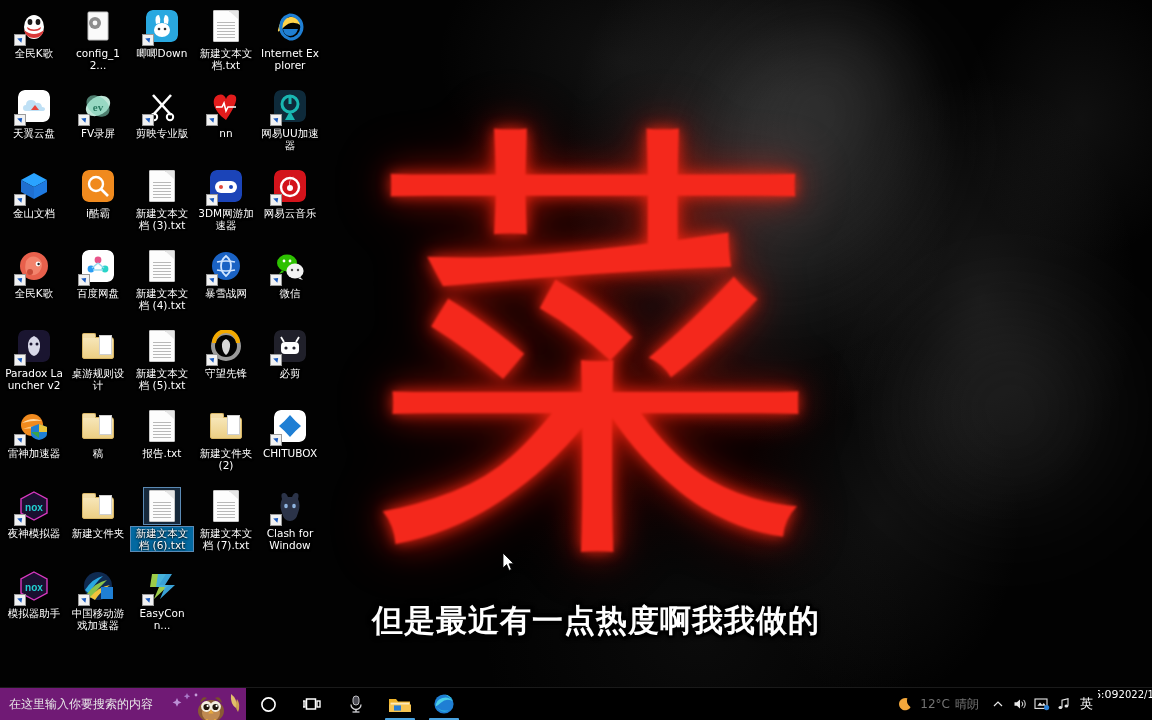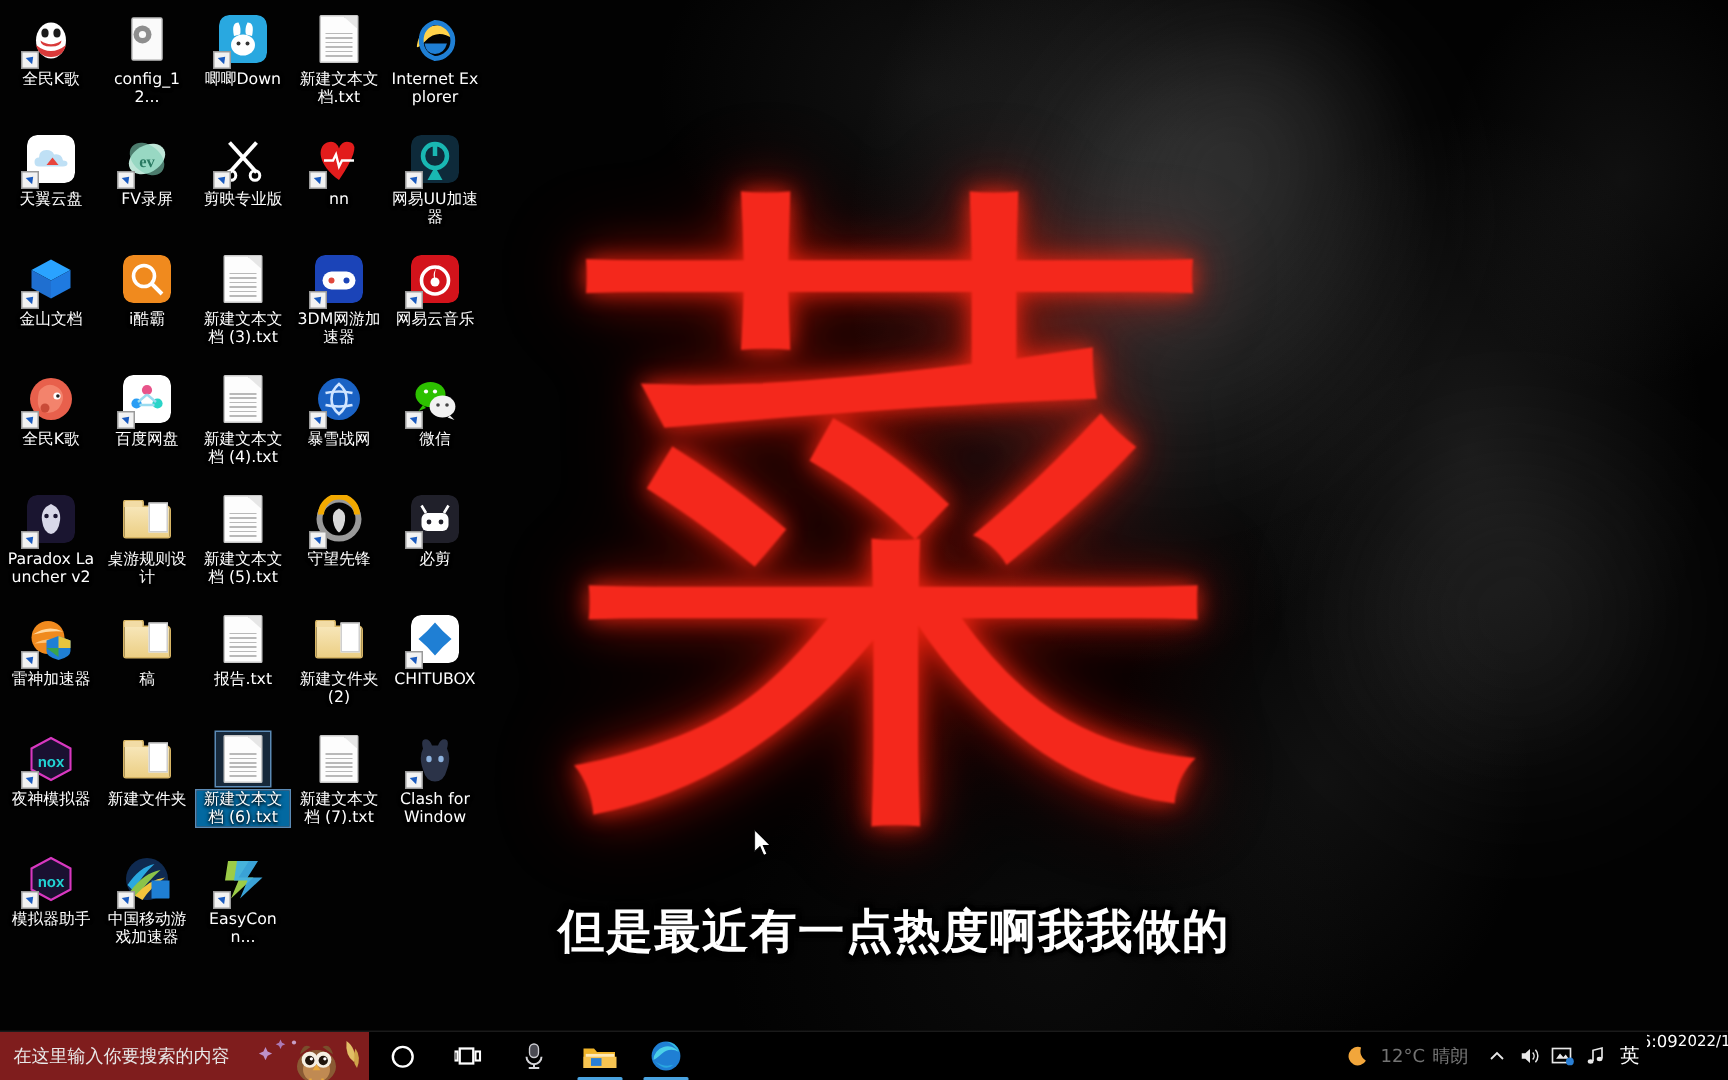--- a/index.html
+++ b/index.html
@@ -232,21 +232,21 @@
     position: absolute;
     left: 0; bottom: 0;
     width: 1152px; height: 33px;
     background: #000000;
     display: flex;
     align-items: center;
     border-top: 1px solid #1a1a1a;
   }
   #search-box {
     width: 246px; height: 33px;
-    background: #7f1d1d;
+    background: #701a75;
     display: flex;
     align-items: center;
     position: relative;
     overflow: hidden;
   }
   #search-text {
     font-size: 12px;
     color: #e8e8e8;
     padding-left: 9px;
     font-family: "DejaVu Sans", "Liberation Sans", sans-serif;

